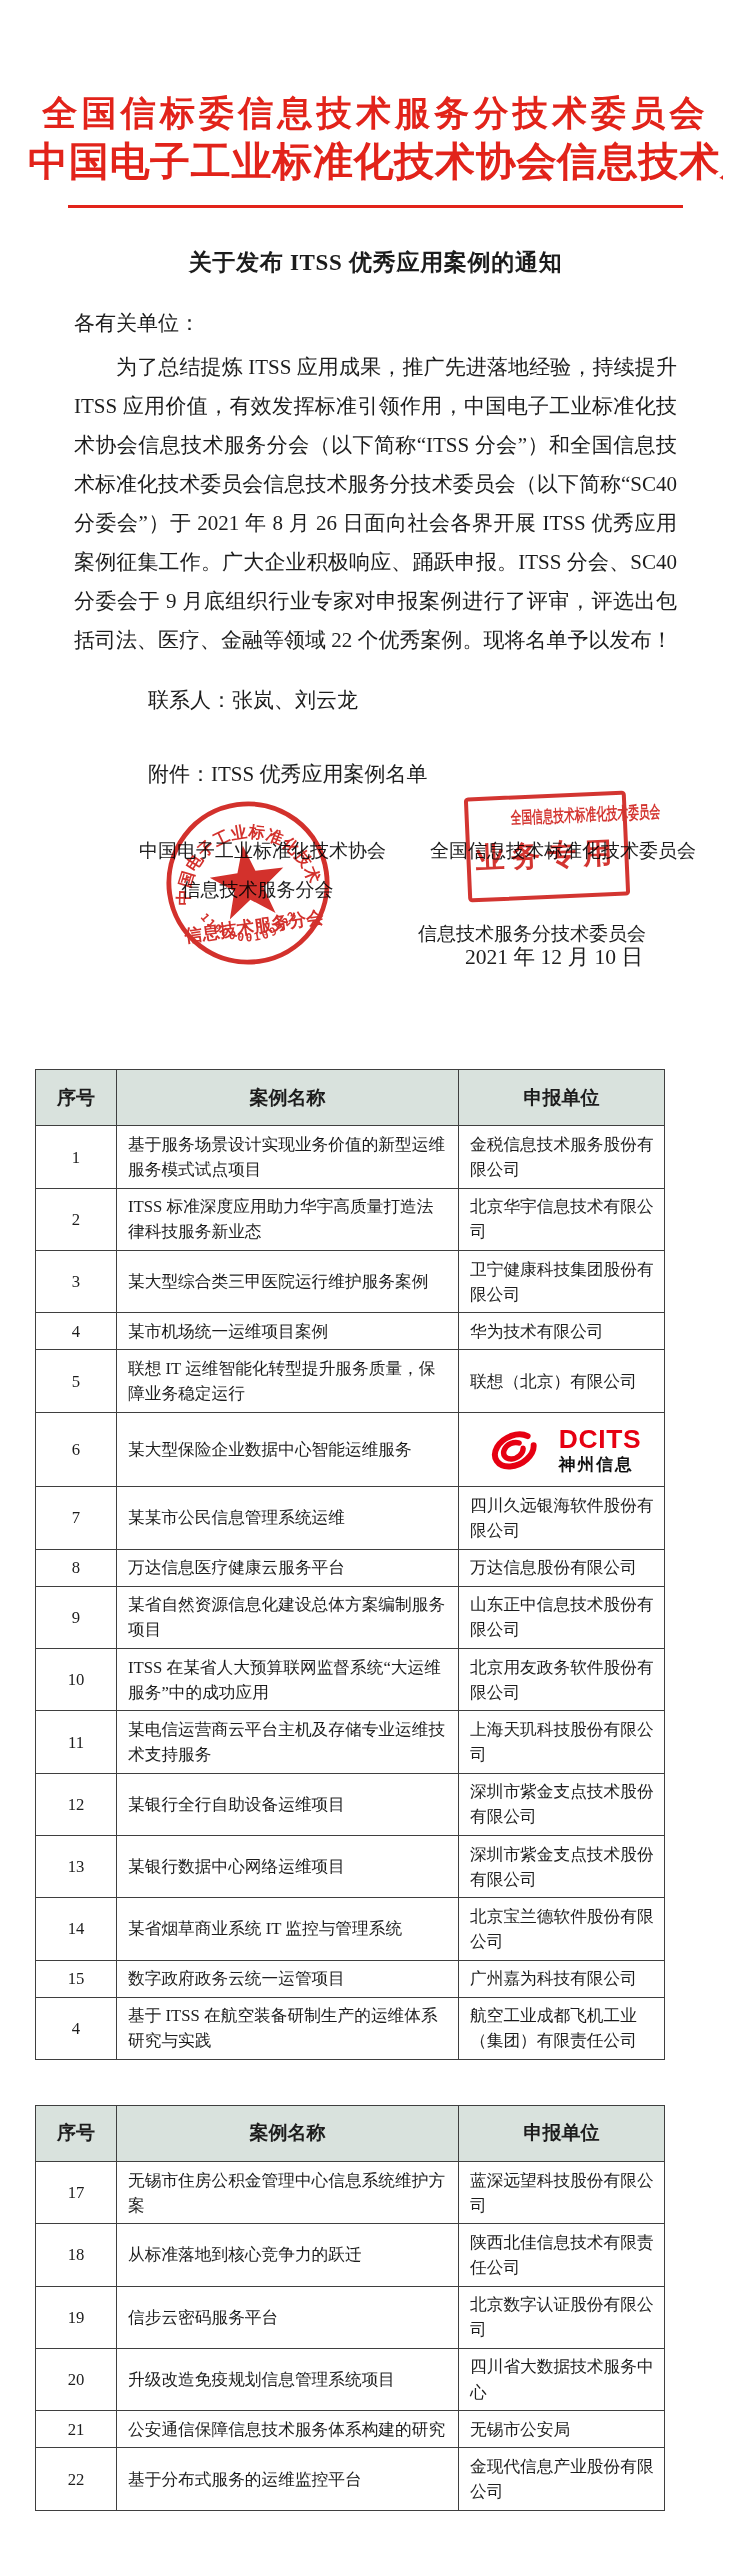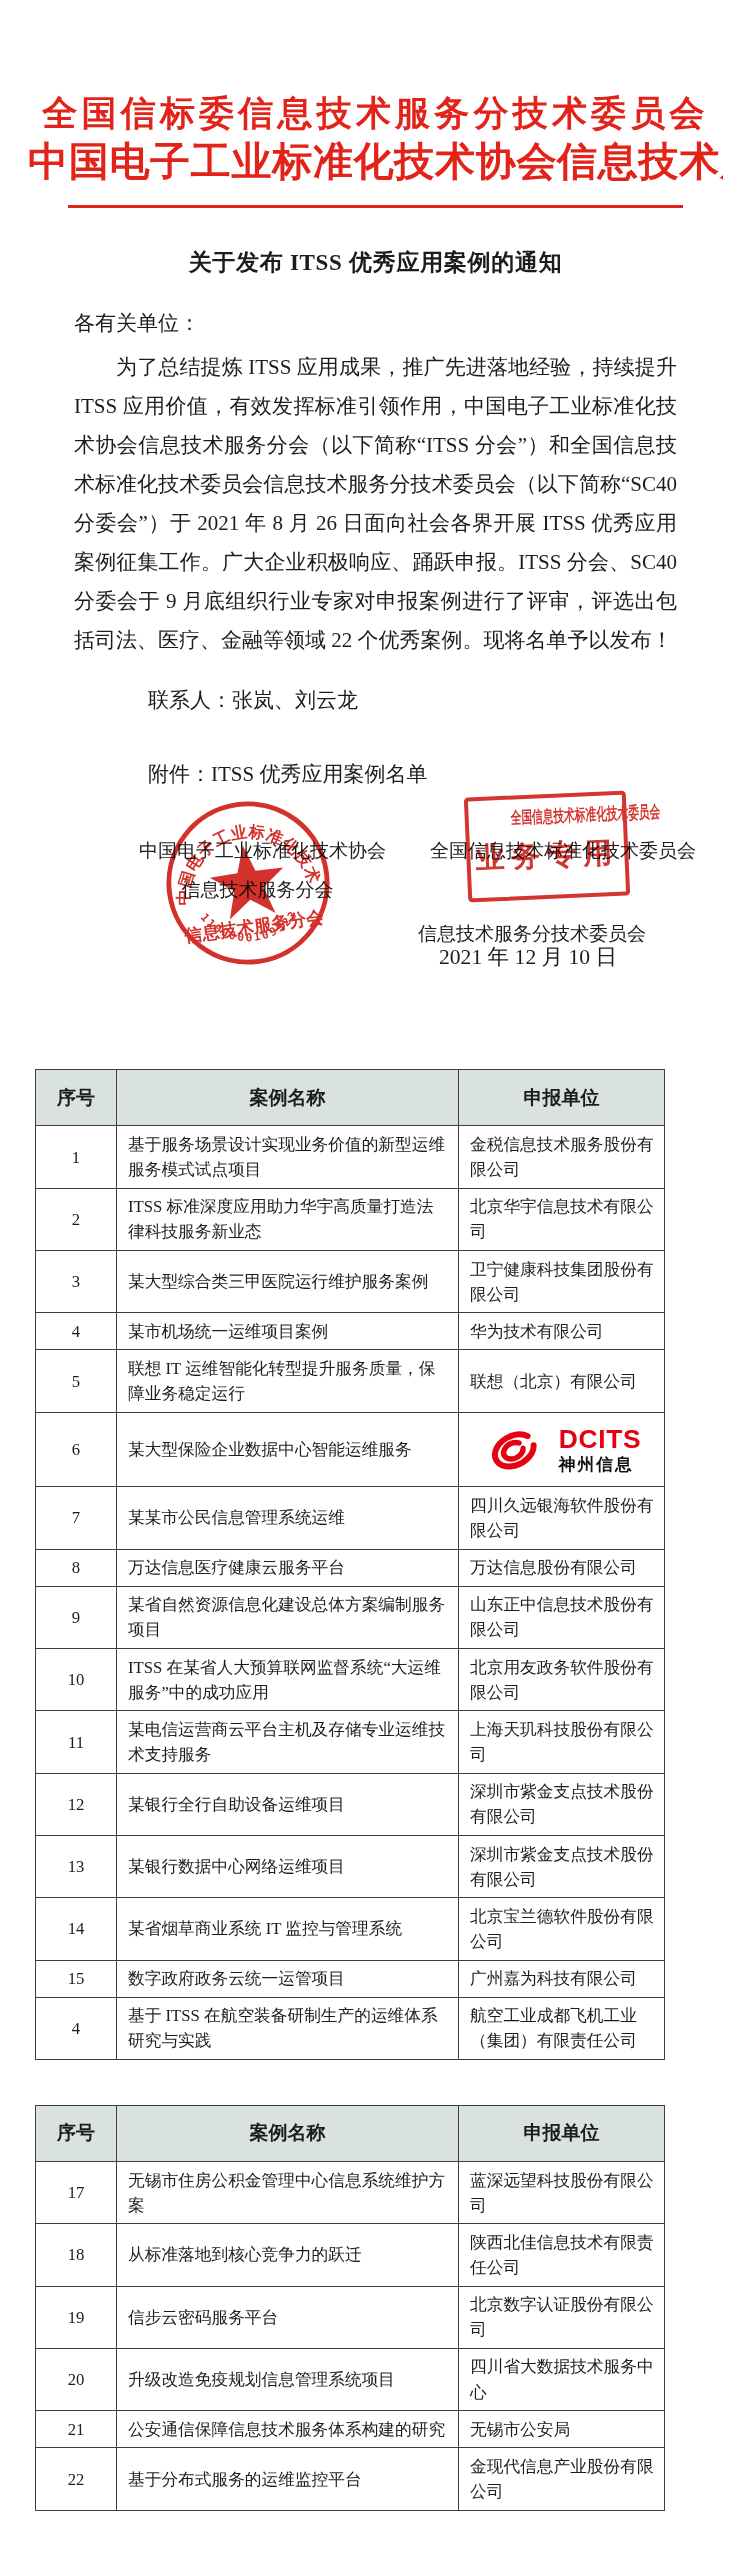--- a/index.html
+++ b/index.html
@@ -55,22 +55,22 @@
   .seal-rect{
     position:absolute;left:438px;top:-9.7px;width:154px;height:97px;
     border:4.2px solid var(--stamp-red);border-radius:4.2px;
     mix-blend-mode:multiply;opacity:.9;transform:rotate(-2.5deg);
     text-align:center;color:var(--stamp-red);
     font-family:"Liberation Sans","DejaVu Sans",sans-serif;
   }
   .seal-rect-line1{display:inline-block;margin-top:7px;font-size:16.7px;font-weight:bold;
     white-space:nowrap;transform:scaleX(.64);transform-origin:center;}
   .seal-rect-line2{margin-top:8.3px;font-size:29px;font-weight:bold;letter-spacing:7px;white-space:nowrap;}
-  .issue-date{position:absolute;left:411px;width:248px;top:139px;
-    font-size:21.6px;white-space:nowrap;}
+  .issue-date{position:absolute;left:402px;width:248px;top:139px;
+    font-size:21.6px;text-align:center;white-space:nowrap;}
   
   .list-title{
     margin-top:60px;text-align:center;font-size:32px;font-weight:bold;letter-spacing:2.1px;
     font-family:"Liberation Sans","DejaVu Sans",sans-serif;
   }
   table.cases{
     border-collapse:collapse;table-layout:fixed;
     width:629px;margin:45px 0 0 64px;
     font-size:16.7px;line-height:1.5;
   }

